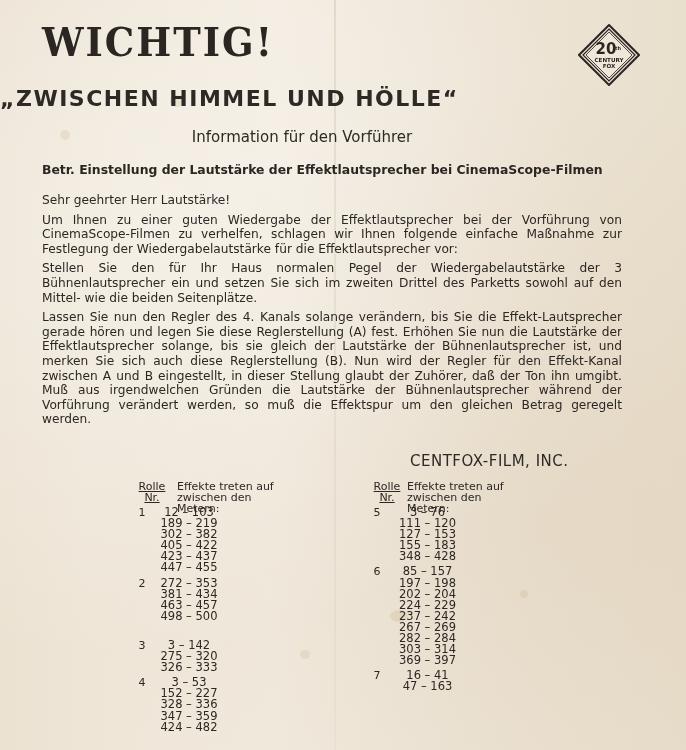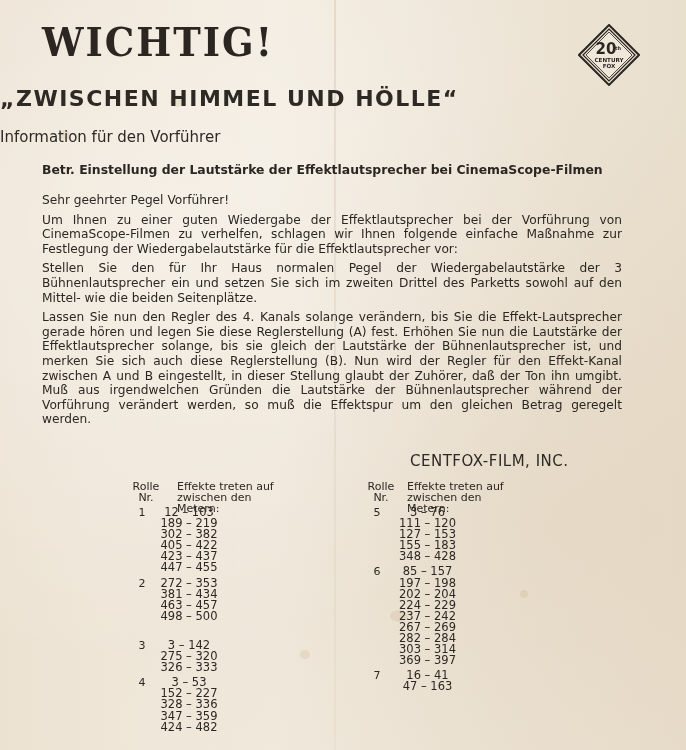--- a/index.html
+++ b/index.html
@@ -31,41 +31,41 @@
   }
   .logo {
     position: absolute; left: 578px; top: 24px; width: 62px; height: 62px;
   }
   .film-title {
     position: absolute; left: 0; width: 686px; top: 86px; text-align: left;
     font-family: "DejaVu Sans", sans-serif; font-size: 22px; letter-spacing: 1.5px;
     font-weight: bold; color: #2d2925;
   }
   .info-line {
-    position: absolute; left: 0; width: 604px; top: 128px; 
+    position: absolute; left: 0; width: 604px; top: 128px; text-align: center;
     font-size: 15px; color: #2d2925;
   }
   .subject {
     position: absolute; left: 42px; top: 162px;
     font-size: 12.4px; font-weight: bold; color: #2a2622;
   }
   .body-text {
     position: absolute; left: 42px; top: 193px; width: 580px;
     font-size: 12.2px; line-height: 14.6px; color: #2b2723;
   }
   .body-text p { margin: 0 0 5px 0; text-align: justify; }
   .signature {
     position: absolute; left: 378px; top: 452px;
     font-size: 15px; letter-spacing: 0.5px; color: #2d2925; margin-left: 32px;
   }
   .table {
     position: absolute; font-size: 11px; color: #2b2723;
   }
   .table .hdr { position: relative; height: 26px; }
-  .table .hdr .c1 { position: absolute; left: 4px; width: 40px; text-align: center; line-height: 11px; }
+  .table .hdr .c1 { position: absolute; left: 10px; width: 40px; text-align: center; line-height: 11px; text-decoration: underline; }
   .table .hdr .c2 { position: absolute; text-align: left; line-height: 11px; }
   .roll { position: relative; margin-bottom: 4px; }
   .roll .num { position: absolute; left: 0; width: 40px; text-align: center; font-size: 11px; line-height: 11px; }
   .roll .ranges { text-align: center; font-size: 11.5px; line-height: 11.1px; }
 </style>
 </head>
 <body>
 
 <div class="paper">
   <div class="fold"></div>
@@ -88,21 +88,21 @@
     <text x="31" y="38" text-anchor="middle" font-family="DejaVu Sans, sans-serif" font-weight="bold" font-size="5.6" fill="#2a2622">CENTURY</text>
     <text x="31" y="44" text-anchor="middle" font-family="DejaVu Sans, sans-serif" font-weight="bold" font-size="5.6" fill="#2a2622">FOX</text>
   </svg>
 </div>
 
 <div class="film-title">„ZWISCHEN HIMMEL UND HÖLLE“</div>
 <div class="info-line">Information für den Vorführer</div>
 <div class="subject">Betr. Einstellung der Lautstärke der Effektlautsprecher bei CinemaScope-Filmen</div>
 
 <div class="body-text">
-  <p>Sehr geehrter Pegel Vorführer!</p>
+  <p>Sehr geehrter Herr Lautstärke!</p>
   <p>Um Ihnen zu einer guten Wiedergabe der Effektlautsprecher bei der Vorführung von CinemaScope-Filmen zu verhelfen, schlagen wir Ihnen folgende einfache Maßnahme zur Festlegung der Wiedergabelautstärke für die Effektlautsprecher vor:</p>
   <p>Stellen Sie den für Ihr Haus normalen Pegel der Wiedergabelautstärke der 3 Bühnenlautsprecher ein und setzen Sie sich im zweiten Drittel des Parketts sowohl auf den Mittel- wie die beiden Seitenplätze.</p>
   <p>Lassen Sie nun den Regler des 4. Kanals solange verändern, bis Sie die Effekt-Lautsprecher gerade hören und legen Sie diese Reglerstellung (A) fest. Erhöhen Sie nun die Lautstärke der Effektlautsprecher solange, bis sie gleich der Lautstärke der Bühnenlautsprecher ist, und merken Sie sich auch diese Reglerstellung (B). Nun wird der Regler für den Effekt-Kanal zwischen A und B eingestellt, in dieser Stellung glaubt der Zuhörer, daß der Ton ihn umgibt. Muß aus irgendwelchen Gründen die Lautstärke der Bühnenlautsprecher während der Vorführung verändert werden, so muß die Effektspur um den gleichen Betrag geregelt werden.</p>
 </div>
 
 <div class="signature">CENTFOX-FILM, INC.</div>
 
 <div class="table" style="left:122px; top:481px; width:170px;">
   <div class="hdr">
     <div class="c1">

